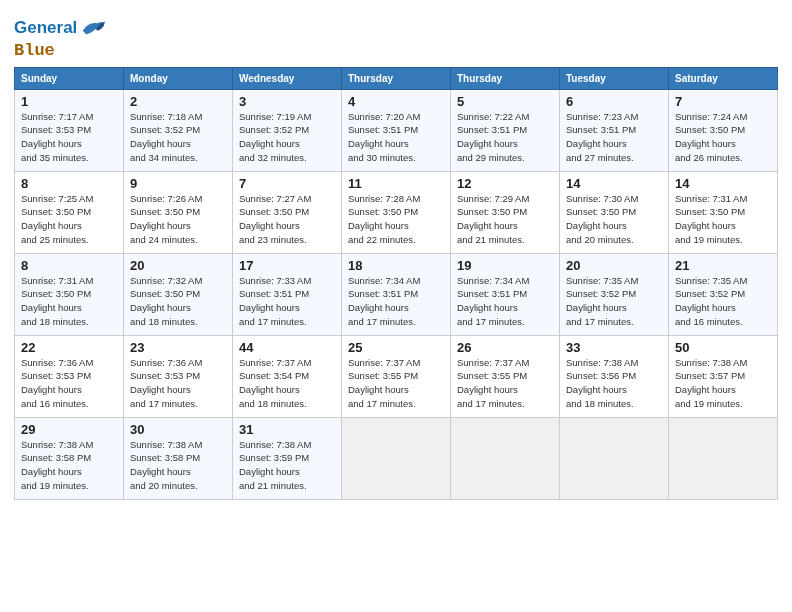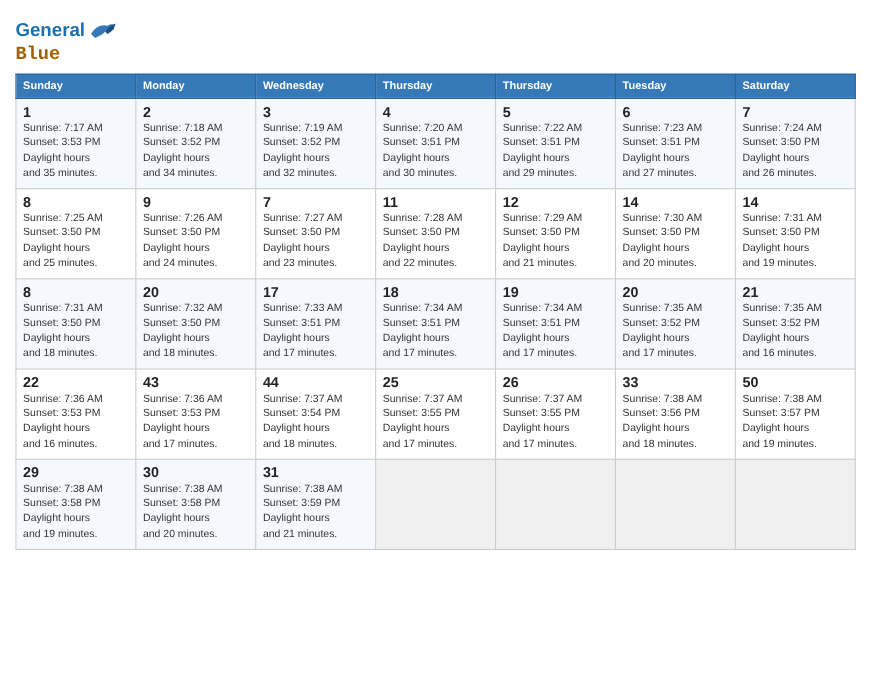--- a/index.html
+++ b/index.html
@@ -159,21 +159,21 @@
           <td><span class="day-num">8</span><span class="day-info">Sunrise: 7:31 AM<br>Sunset: 3:50 PM<br>Daylight hours<br>and 18 minutes.</span></td>
           <td><span class="day-num">20</span><span class="day-info">Sunrise: 7:32 AM<br>Sunset: 3:50 PM<br>Daylight hours<br>and 18 minutes.</span></td>
           <td><span class="day-num">17</span><span class="day-info">Sunrise: 7:33 AM<br>Sunset: 3:51 PM<br>Daylight hours<br>and 17 minutes.</span></td>
           <td><span class="day-num">18</span><span class="day-info">Sunrise: 7:34 AM<br>Sunset: 3:51 PM<br>Daylight hours<br>and 17 minutes.</span></td>
           <td><span class="day-num">19</span><span class="day-info">Sunrise: 7:34 AM<br>Sunset: 3:51 PM<br>Daylight hours<br>and 17 minutes.</span></td>
           <td><span class="day-num">20</span><span class="day-info">Sunrise: 7:35 AM<br>Sunset: 3:52 PM<br>Daylight hours<br>and 17 minutes.</span></td>
           <td><span class="day-num">21</span><span class="day-info">Sunrise: 7:35 AM<br>Sunset: 3:52 PM<br>Daylight hours<br>and 16 minutes.</span></td>
         </tr>
         <tr>
           <td><span class="day-num">22</span><span class="day-info">Sunrise: 7:36 AM<br>Sunset: 3:53 PM<br>Daylight hours<br>and 16 minutes.</span></td>
-          <td><span class="day-num">43</span><span class="day-info">Sunrise: 7:36 AM<br>Sunset: 3:53 PM<br>Daylight hours<br>and 17 minutes.</span></td>
+          <td><span class="day-num">23</span><span class="day-info">Sunrise: 7:36 AM<br>Sunset: 3:53 PM<br>Daylight hours<br>and 17 minutes.</span></td>
           <td><span class="day-num">44</span><span class="day-info">Sunrise: 7:37 AM<br>Sunset: 3:54 PM<br>Daylight hours<br>and 18 minutes.</span></td>
           <td><span class="day-num">25</span><span class="day-info">Sunrise: 7:37 AM<br>Sunset: 3:55 PM<br>Daylight hours<br>and 17 minutes.</span></td>
           <td><span class="day-num">26</span><span class="day-info">Sunrise: 7:37 AM<br>Sunset: 3:55 PM<br>Daylight hours<br>and 17 minutes.</span></td>
           <td><span class="day-num">33</span><span class="day-info">Sunrise: 7:38 AM<br>Sunset: 3:56 PM<br>Daylight hours<br>and 18 minutes.</span></td>
           <td><span class="day-num">50</span><span class="day-info">Sunrise: 7:38 AM<br>Sunset: 3:57 PM<br>Daylight hours<br>and 19 minutes.</span></td>
         </tr>
         <tr>
           <td><span class="day-num">29</span><span class="day-info">Sunrise: 7:38 AM<br>Sunset: 3:58 PM<br>Daylight hours<br>and 19 minutes.</span></td>
           <td><span class="day-num">30</span><span class="day-info">Sunrise: 7:38 AM<br>Sunset: 3:58 PM<br>Daylight hours<br>and 20 minutes.</span></td>
           <td><span class="day-num">31</span><span class="day-info">Sunrise: 7:38 AM<br>Sunset: 3:59 PM<br>Daylight hours<br>and 21 minutes.</span></td>

